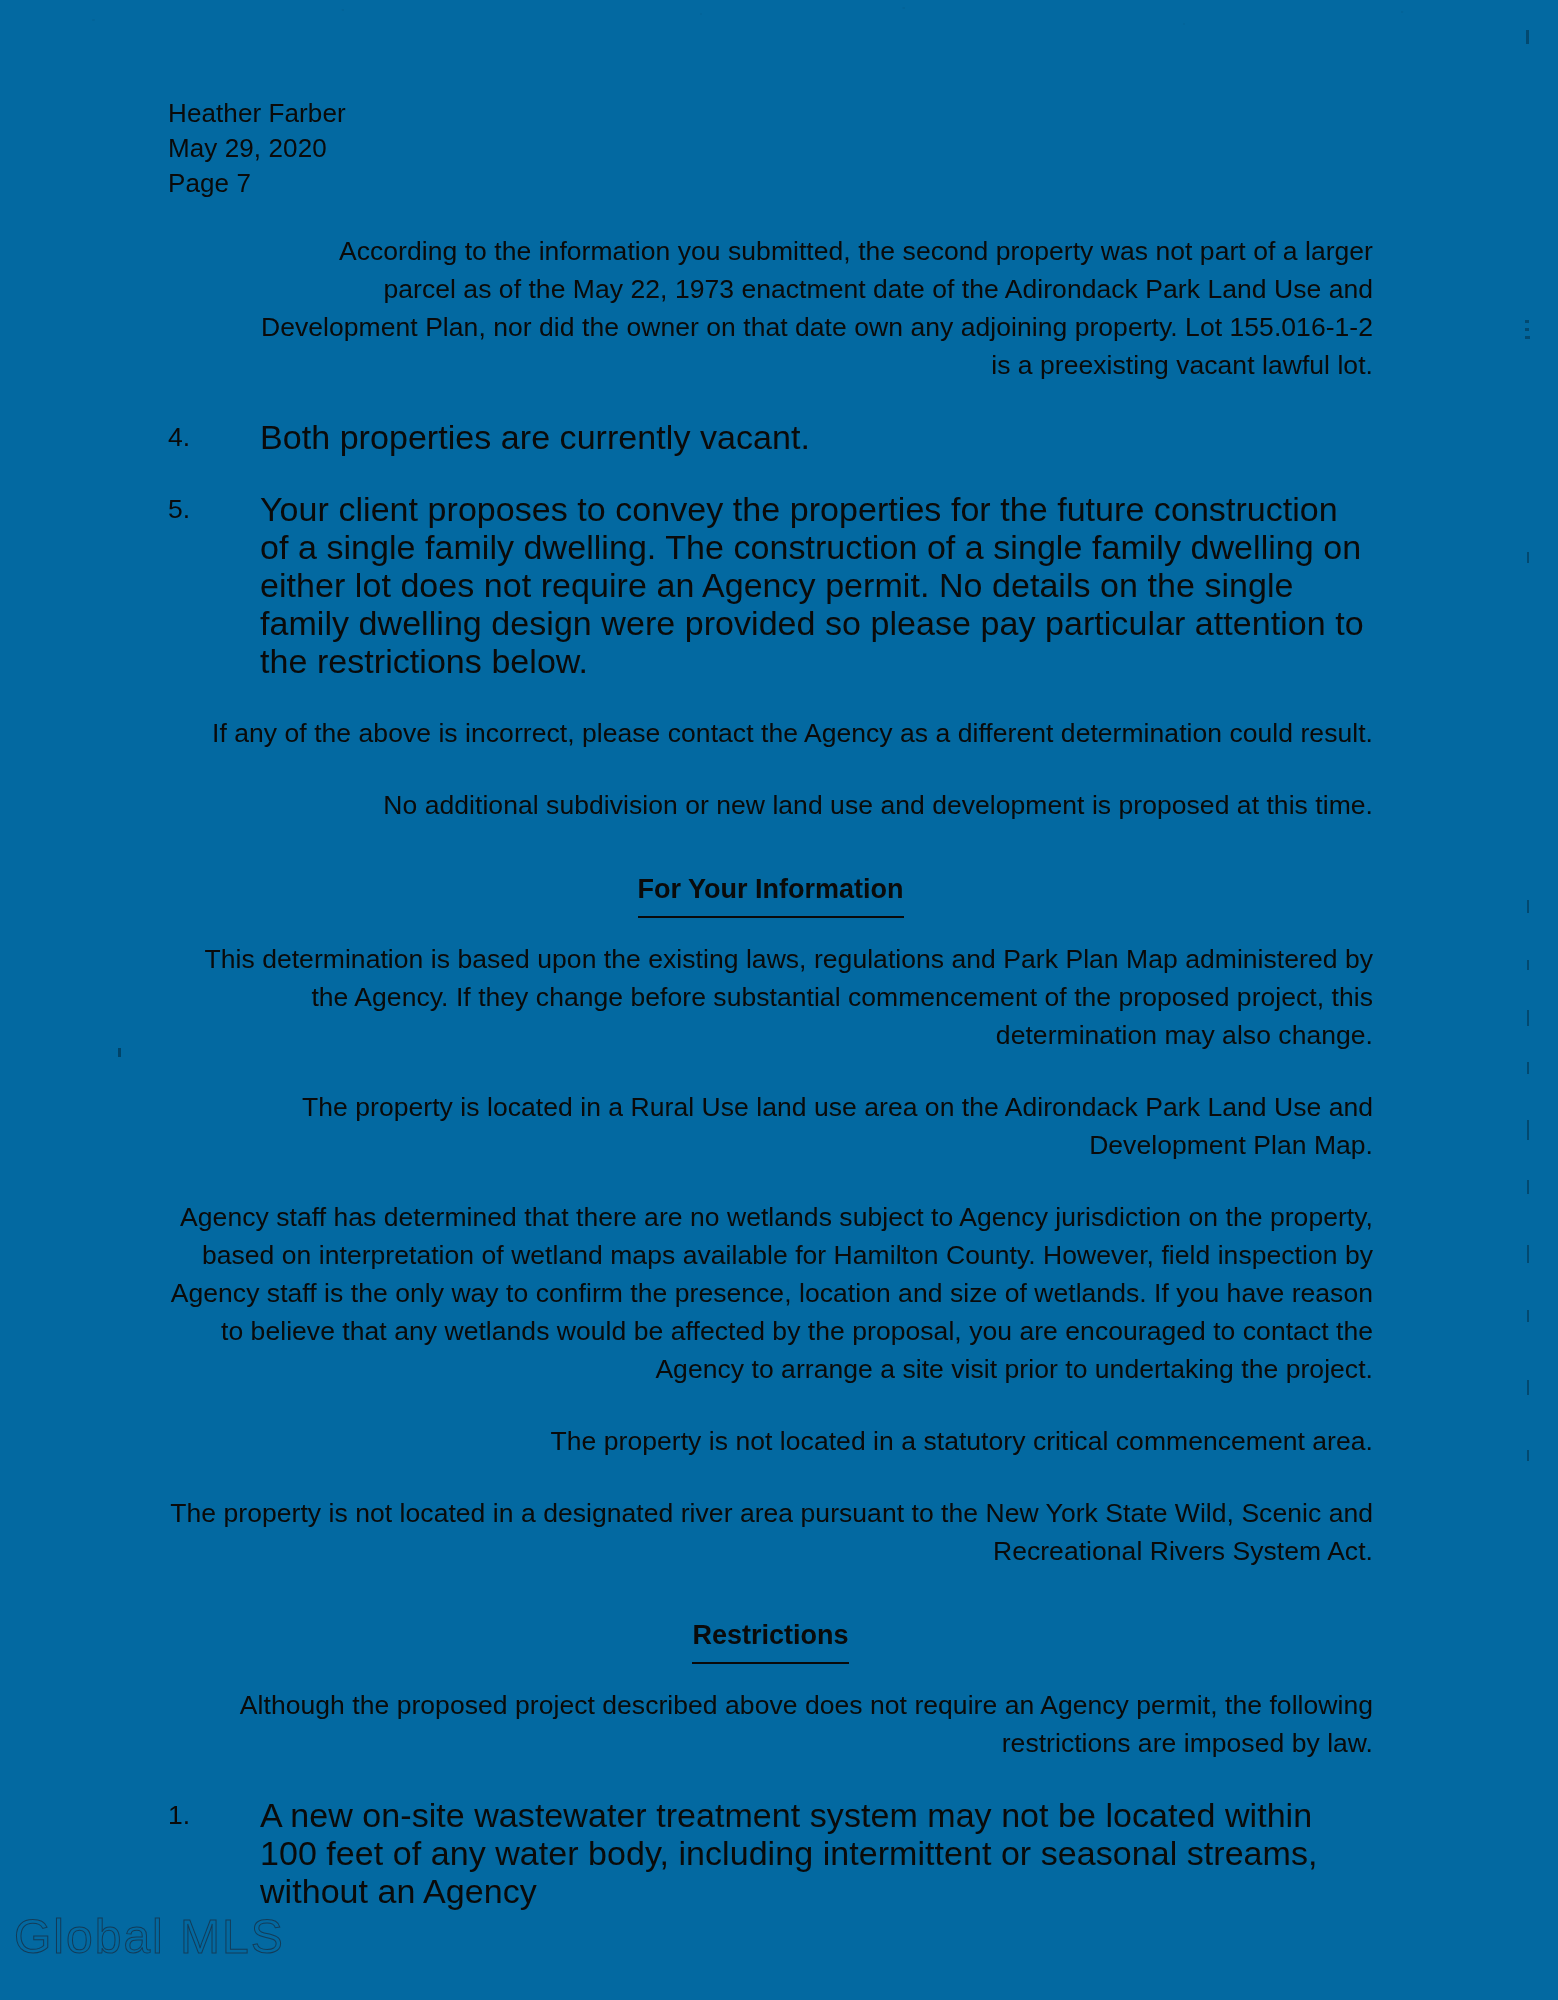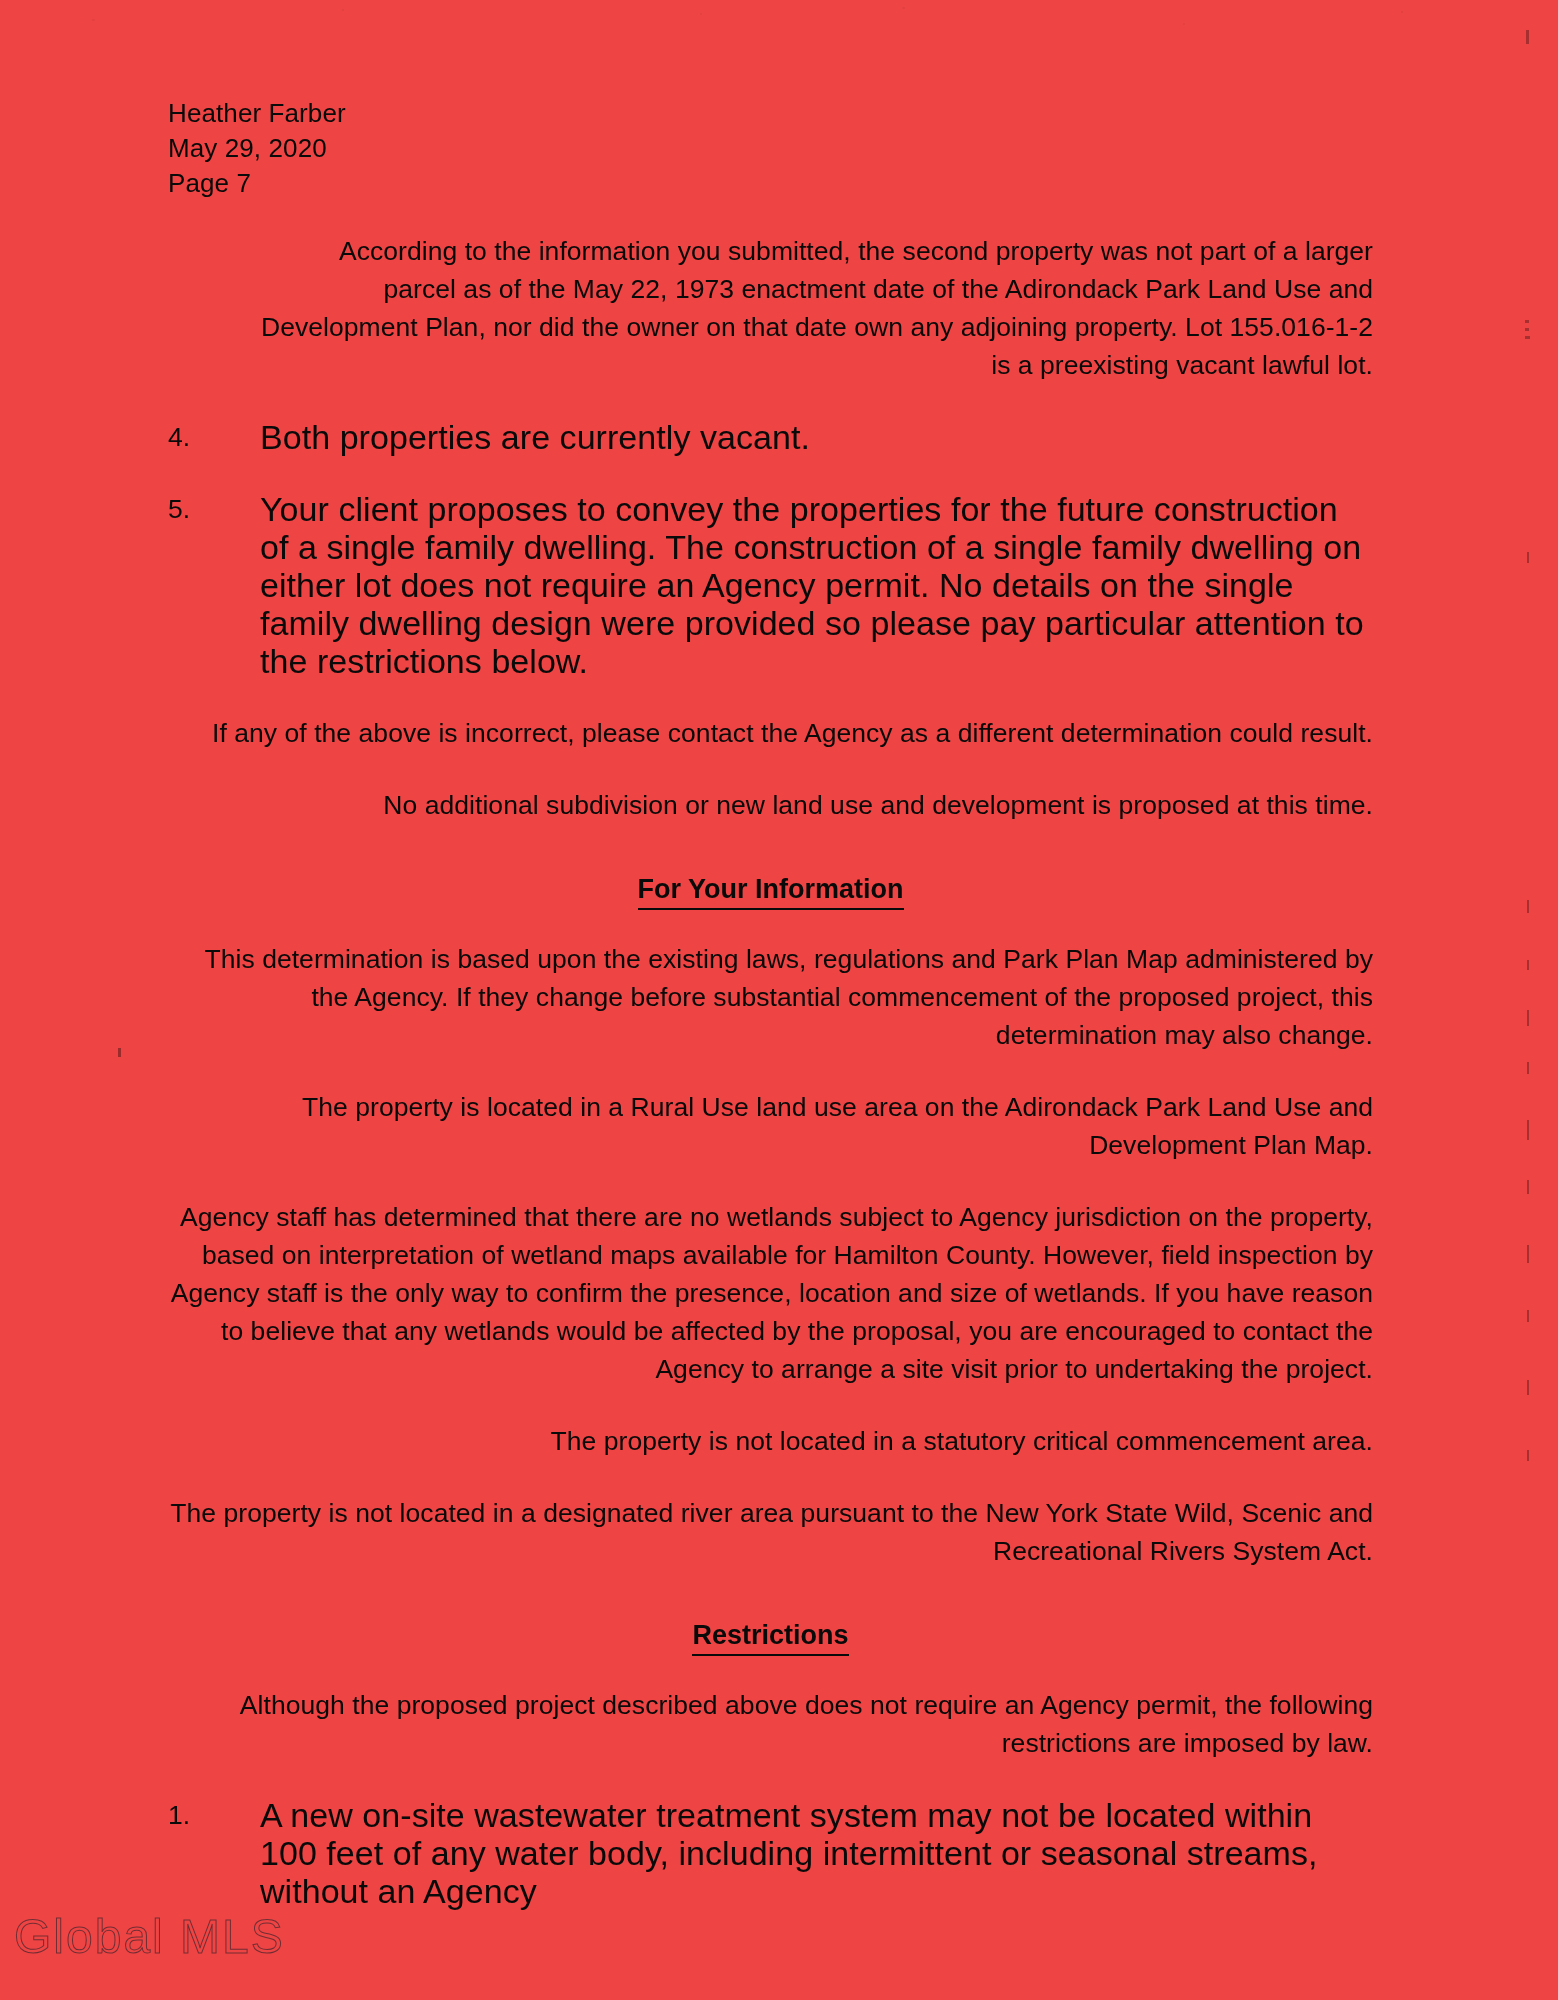--- a/index.html
+++ b/index.html
@@ -4,21 +4,21 @@
 <style>
   html, body {
     margin: 0;
     padding: 0;
     background: #ffffff;
   }
   .page {
     position: relative;
     width: 1558px;
     height: 2000px;
-    background: #ef4444;
+    background: #0369a1;
     overflow: hidden;
     font-family: "Liberation Sans", sans-serif;
     color: #0a0a0a;
   }
   
   .scan-noise {
     position: absolute;
     inset: 0;
     pointer-events: none;
     background:
@@ -94,21 +94,21 @@
   }
   h2.section {
     margin: 48px 0 34px 0;
     text-align: center;
     font-size: 27px;
     font-weight: bold;
     line-height: 34px;
   }
   h2.section span {
     border-bottom: 2px solid #0a0a0a;
-    padding-bottom: 4px;
+    padding-bottom: 12px;
   }
   .watermark {
     position: absolute;
     left: 14px;
     bottom: 36px;
     font-size: 48px;
     letter-spacing: 2px;
     color: transparent;
     -webkit-text-stroke: 1px rgba(30,30,40,0.62);
     font-family: "Liberation Sans", sans-serif;

